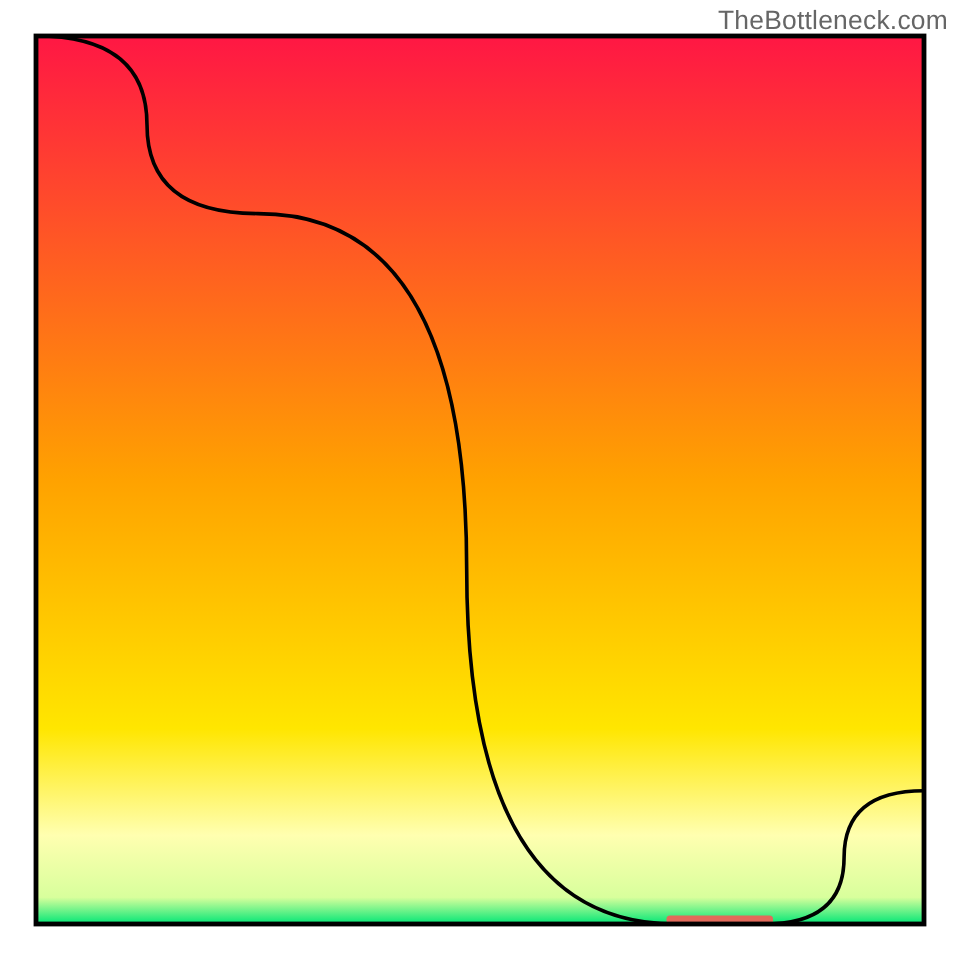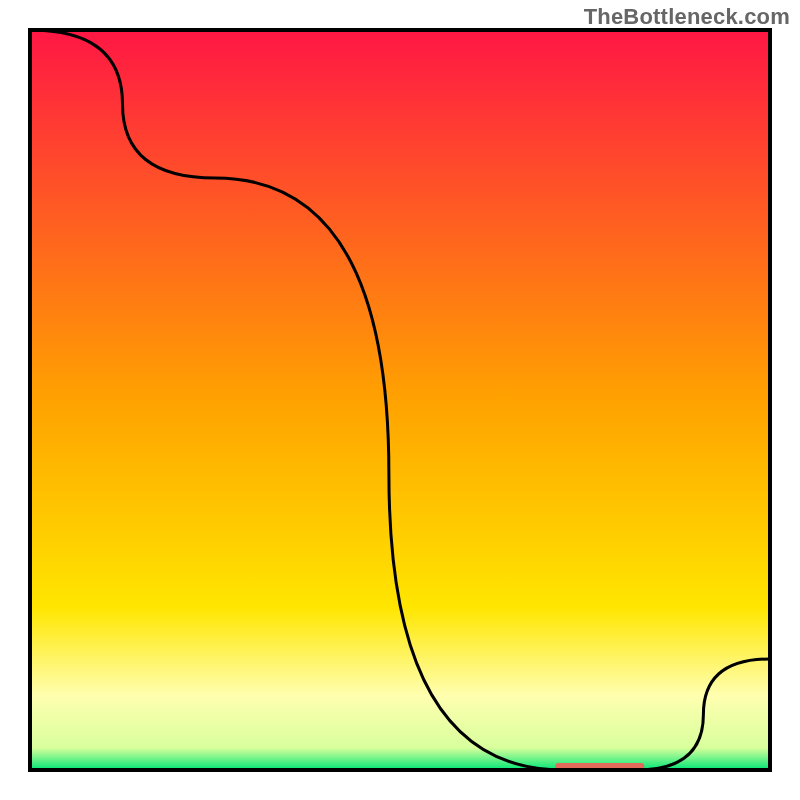--- a/index.html
+++ b/index.html
@@ -15,21 +15,21 @@
     position: relative;
     width: 800px;
     height: 800px;
   }
   .watermark {
     position: absolute;
     top: 4px;
     right: 10px;
     color: #666;
     font-size: 22px;
-    font-weight: 700;
+    font-weight: 400;
     letter-spacing: 0.2px;
     user-select: none;
   }
   svg {
     display: block;
     position: absolute;
     left: 0;
     top: 0;
   }
 </style>

